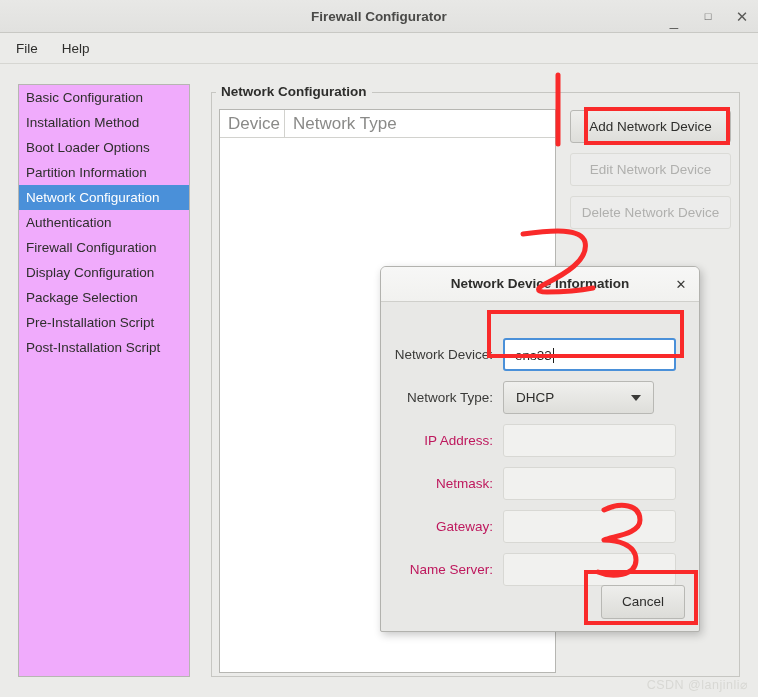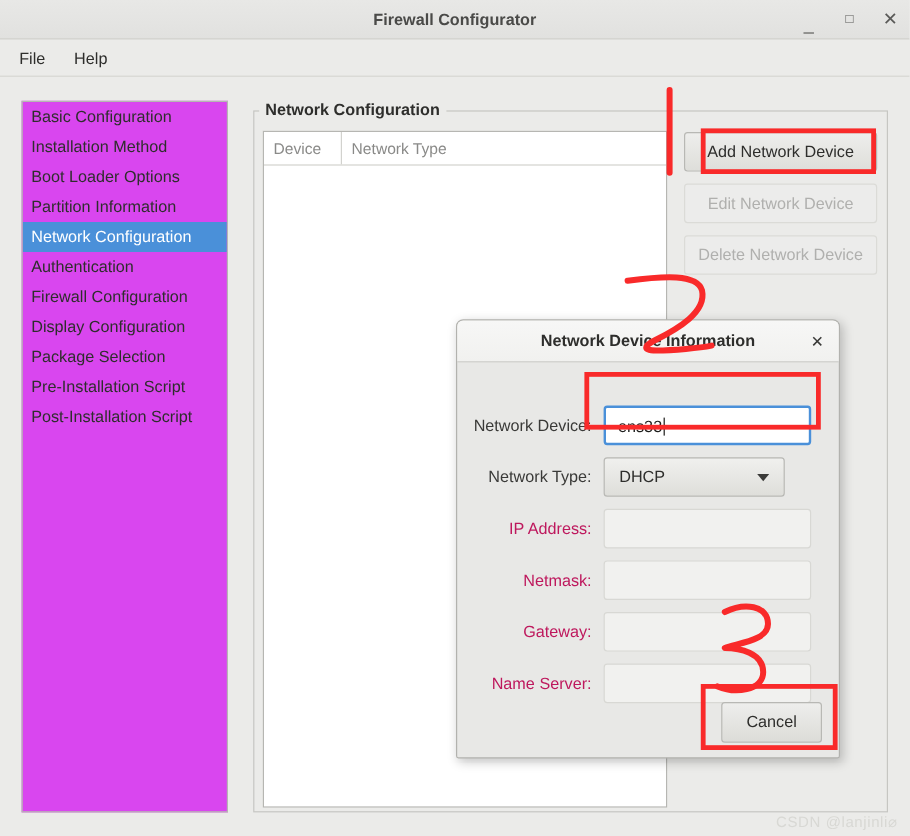--- a/index.html
+++ b/index.html
@@ -52,21 +52,21 @@
   .menu-item {
     font-size: 13.5px; color: #2e2e2c;
     padding: 3px 10px; margin-left: 4px;
   }
   .menu-item:first-child { margin-left: 6px; }
 
   
   .sidebar {
     position: absolute; left: 18px; top: 84px;
     width: 172px; height: 593px;
-    background: #d946ef;
+    background: #f0abfc;
     border: 1px solid #b6b6b2;
     box-sizing: border-box;
     overflow: hidden;
   }
   .side-item {
     height: 25px; line-height: 25px;
     padding-left: 7px;
     font-size: 13.5px; color: #2e2e2c;
     white-space: nowrap;
   }
@@ -97,21 +97,21 @@
     background: #ffffff;
     border: 1px solid #b6b6b2;
     box-sizing: border-box;
   }
   .dev-header {
     display: flex; height: 27px;
     border-bottom: 1px solid #d2d2ce;
     background: #ffffff;
   }
   .dev-col {
-    font-size: 13px; color: #8a8a88;
+    font-size: 17px; color: #8a8a88;
     line-height: 27px; padding-left: 8px;
     box-sizing: border-box;
   }
   .dev-col.device { width: 65px; border-right: 1px solid #d2d2ce; }
   .dev-col.type { flex: 1; }
 
   
   .side-btn {
     position: absolute; left: 570px;
     width: 161px; height: 33px;

